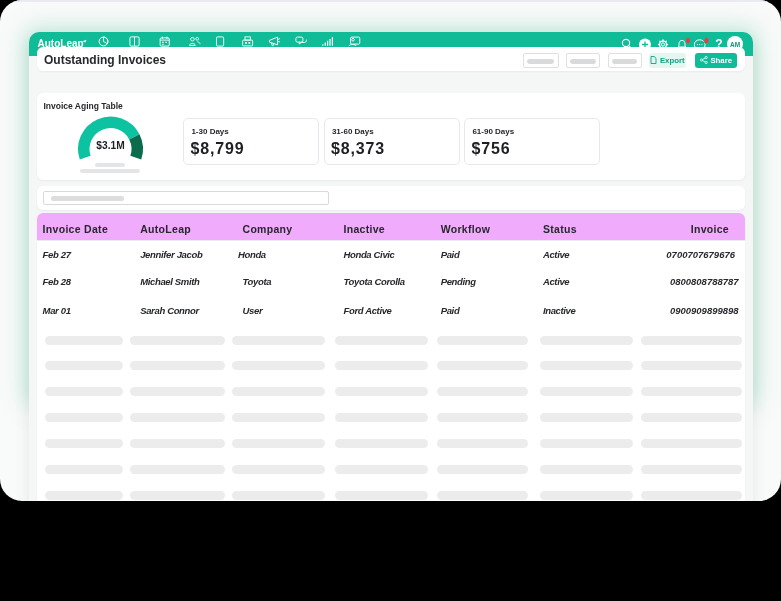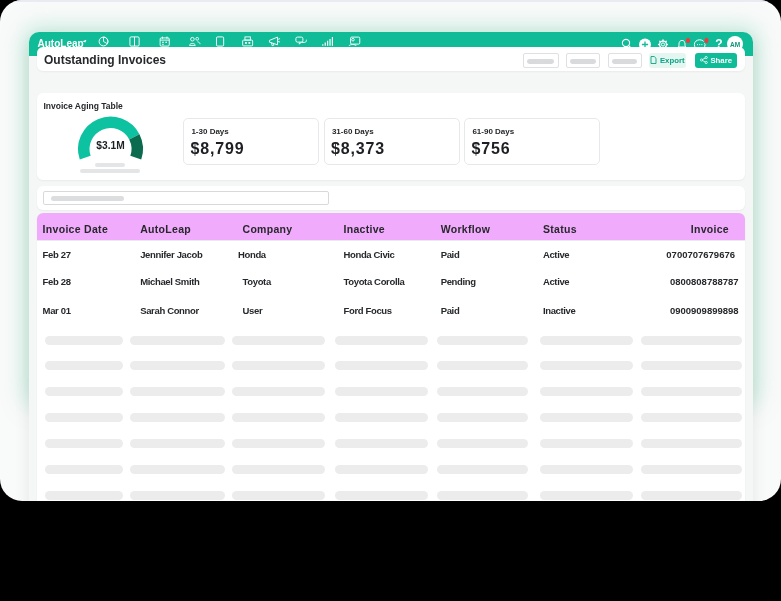--- a/index.html
+++ b/index.html
@@ -35,21 +35,21 @@
 .scard .lbl { position:absolute; left:7px; top:8.3px; font-size:8px; font-weight:bold; color:#26282b; }
 .scard .val { position:absolute; left:6px; top:20.5px; letter-spacing:0.85px; font-size:16px; font-weight:bold; color:#1d1f23; }
 
 .card3 { top:153.5px; height:24px; }
 .searchbox { position:absolute; left:5.8px; top:5px; width:286px; height:14.5px; border:1px solid #d8d9db; border-radius:2px; background:#fff; }
 .searchbox i { position:absolute; left:7px; top:4.6px; width:73px; height:5px; border-radius:2.5px; background:#dcdddf; }
 
 .tcard { top:181px; height:345px; overflow:hidden; }
 .thead { position:absolute; left:0; top:0; width:708px; height:28px; background:#f0abfc; border-bottom:1px solid #e9eaed;text-align:right; }
 .th { position:absolute; top:9.8px; font-size:10.5px; letter-spacing:0.3px; font-weight:bold; color:#26282b; }
-.td { position:absolute; font-size:9.5px; letter-spacing:-0.35px; font-weight:bold; color:#26282b; white-space:nowrap; }
+.td { position:absolute; font-size:9.5px; letter-spacing:-0.35px; font-weight:bold; color:#26282b; white-space:nowrap;font-style:italic; }
 .bar { position:absolute; height:9px; border-radius:4.5px; background:#ececed; }
 </style>
 </head>
 <body>
 <div class="frame">
   <div style="position:absolute;left:0;top:0;width:781px;height:2px;background:#eaebf2;"></div>
   <div class="glow"></div>
   <div class="window">
     <div class="topbar" id="topbar">
         <div class="logo">AutoLeap<span class="tm"></span></div>
@@ -256,21 +256,21 @@
         <div class="td" style="left:5.6px;top:63.1px">Feb 28</div>
         <div class="td" style="left:103.2px;top:63.1px">Michael Smith</div>
         <div class="td" style="left:205.5px;top:63.1px">Toyota</div>
         <div class="td" style="left:306.5px;top:63.1px">Toyota Corolla</div>
         <div class="td" style="left:403.7px;top:63.1px">Pending</div>
         <div class="td" style="left:505.9px;top:63.1px">Active</div>
         <div class="td" style="right:6.4px;top:63.1px;letter-spacing:0;">0800808788787</div>
         <div class="td" style="left:5.6px;top:92.3px">Mar 01</div>
         <div class="td" style="left:103.2px;top:92.3px">Sarah Connor</div>
         <div class="td" style="left:205.5px;top:92.3px">User</div>
-        <div class="td" style="left:306.5px;top:92.3px">Ford Focus</div>
+        <div class="td" style="left:306.5px;top:92.3px">Ford Active</div>
         <div class="td" style="left:403.7px;top:92.3px">Paid</div>
         <div class="td" style="left:505.9px;top:92.3px">Inactive</div>
         <div class="td" style="right:6.4px;top:92.3px;letter-spacing:0;">0900909899898</div>
         <div class="bar" style="left:7.5px;top:122.5px;width:78px"></div>
         <div class="bar" style="left:93px;top:122.5px;width:94.5px"></div>
         <div class="bar" style="left:195px;top:122.5px;width:93px"></div>
         <div class="bar" style="left:297.5px;top:122.5px;width:93.5px"></div>
         <div class="bar" style="left:400px;top:122.5px;width:90.5px"></div>
         <div class="bar" style="left:502.5px;top:122.5px;width:93.5px"></div>
         <div class="bar" style="left:604px;top:122.5px;width:100.5px"></div>

